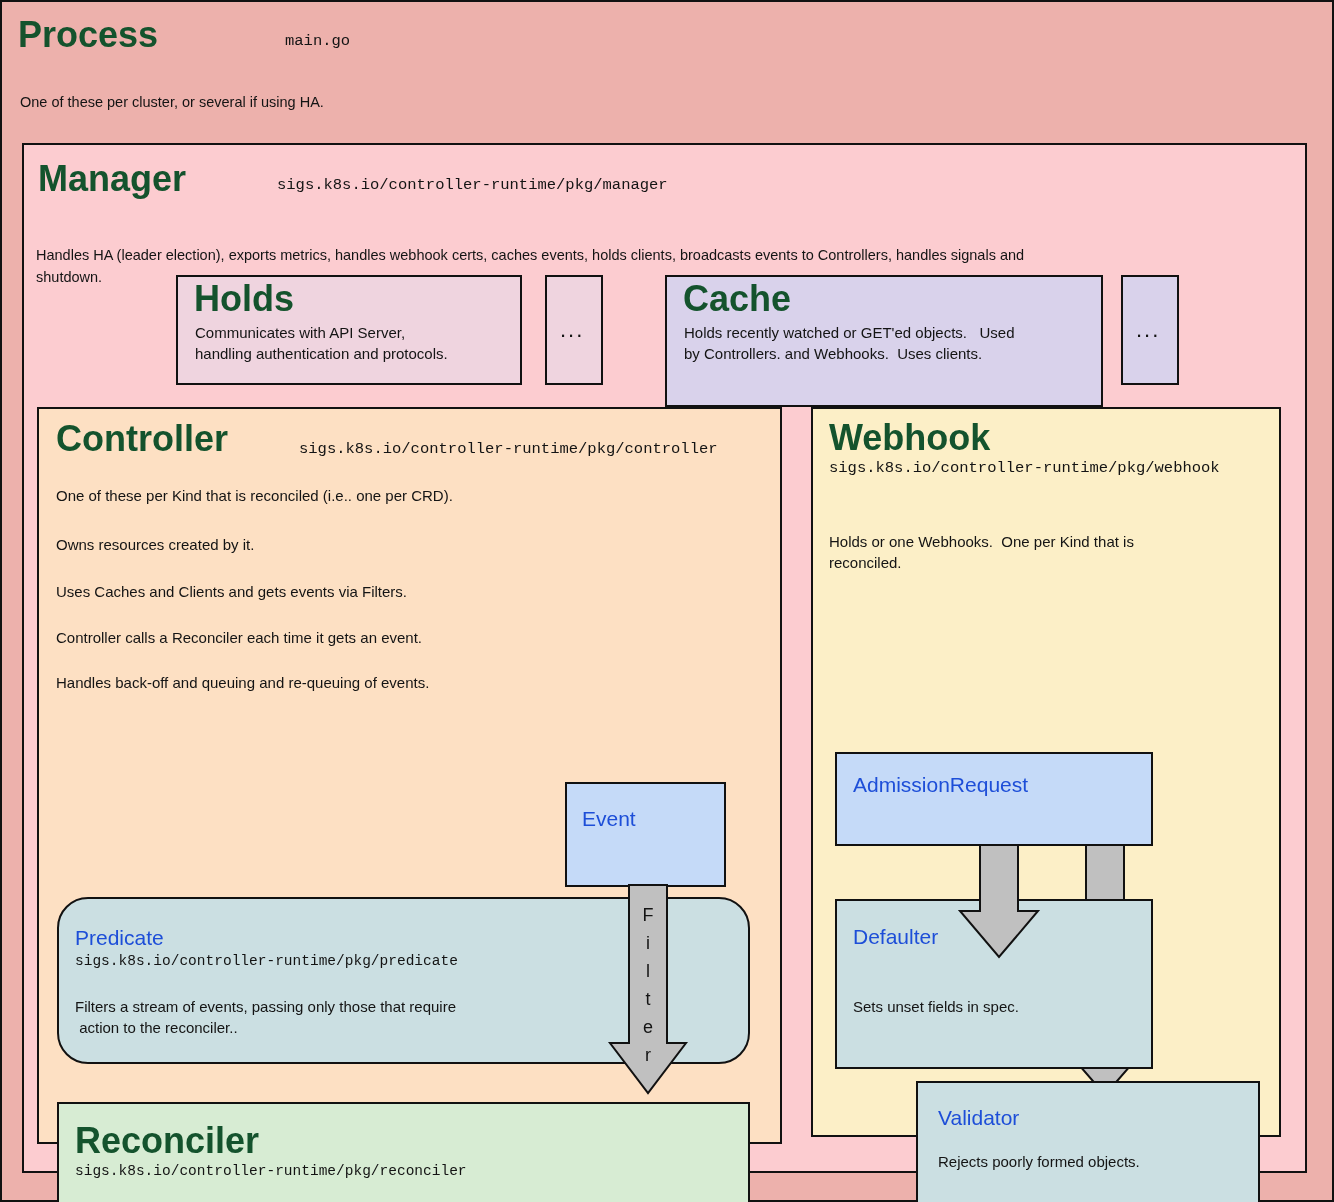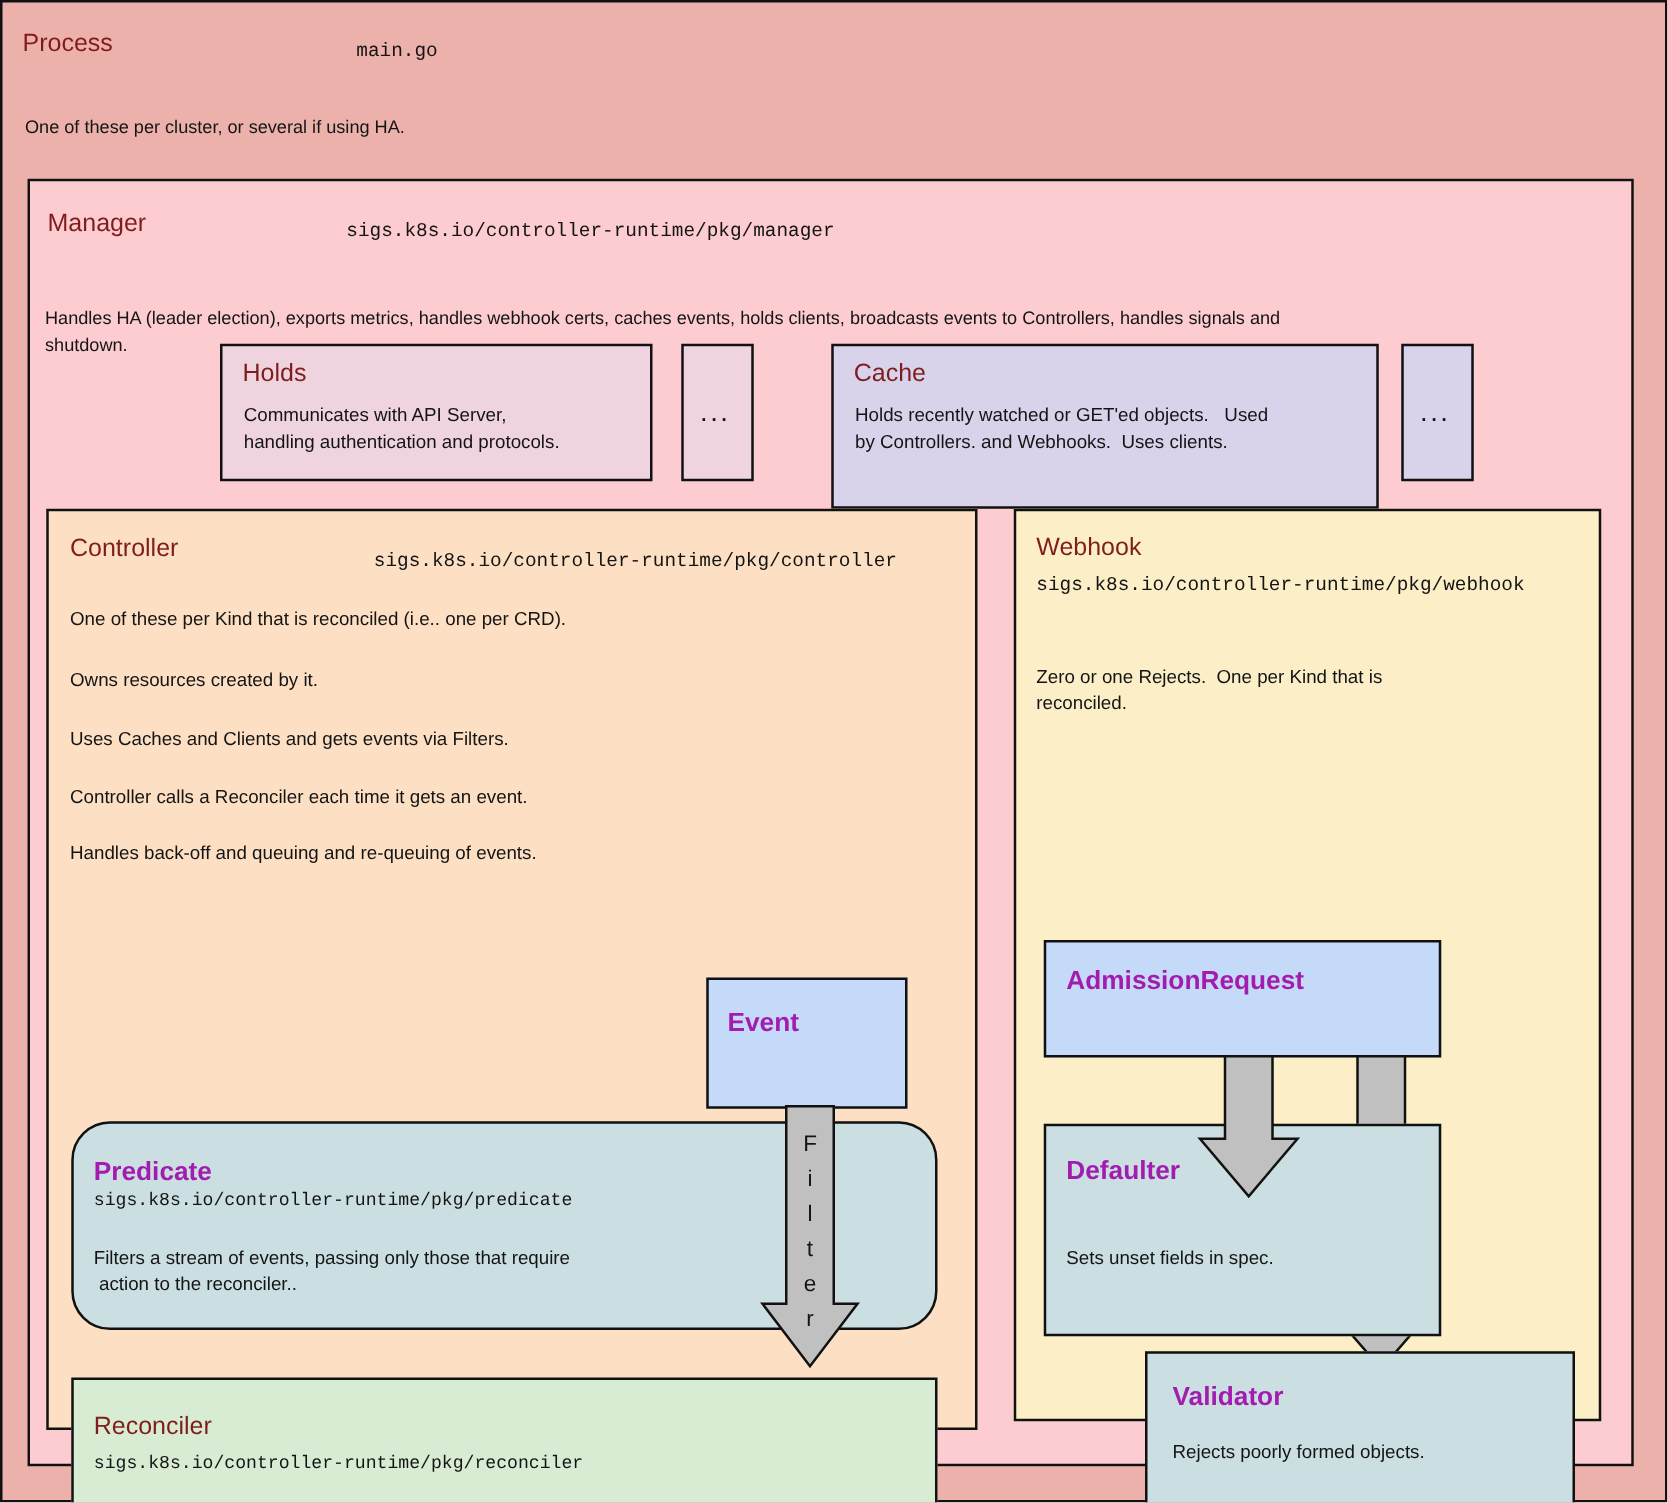--- a/index.html
+++ b/index.html
@@ -25,31 +25,31 @@
     box-sizing: border-box;
     border: 2px solid #111111;
   }
   .plain {
     position: absolute;
     box-sizing: border-box;
   }
 
   
   .h-big {
-    font-size: 20px;
+    font-size: 36px;
     line-height: 34px;
-    color: #7f1d1d;
-    font-weight: normal;
+    color: #14532d;
+    font-weight: bold;
     letter-spacing: 0px;
   }
   .h-mid {
     font-size: 21px;
     line-height: 24px;
-    color: #a21caf;
-    font-weight: bold;
+    color: #1d4ed8;
+    font-weight: normal;
   }
   .pkg {
     font-family: "Liberation Mono", monospace;
     font-size: 15.5px;
     line-height: 18px;
     color: #141414;
   }
   .pkg-sm {
     font-family: "Liberation Mono", monospace;
     font-size: 14.5px;
@@ -182,21 +182,21 @@
           <div class="plain pkg-sm" style="left:16px; top:59px; width:560px;">sigs.k8s.io/controller-runtime/pkg/reconciler</div>
 
         </div>
       </div>
 
       <div class="box fill-webhook" style="left:787px; top:262px; width:470px; height:730px;">
 
         <div class="plain h-big" style="left:16px; top:12px; width:300px;">Webhook</div>
         <div class="plain pkg" style="left:16px; top:50px; width:460px;">sigs.k8s.io/controller-runtime/pkg/webhook</div>
 
-        <div class="plain body-txt2" style="left:16px; top:122px; width:440px; white-space:pre;">Zero or one Rejects.  One per Kind that is</div>
+        <div class="plain body-txt2" style="left:16px; top:122px; width:440px; white-space:pre;">Holds or one Webhooks.  One per Kind that is</div>
         <div class="plain body-txt2" style="left:16px; top:143px; width:440px;">reconciled.</div>
 
         <div class="box fill-blue" style="left:22px; top:343px; width:318px; height:94px;">
           <div class="plain h-mid" style="left:16px; top:19px; width:280px;">AdmissionRequest</div>
         </div>
 
         <svg class="arrow-svg" style="left:251px; top:436px; width:110px; height:254px;" viewBox="0 0 110 254" preserveAspectRatio="none">
           <path d="M 22 0 L 60 0 L 60 205 L 80 205 L 41 250 L 2 205 L 22 205 Z" fill="#c0c0c0" stroke="#111111" stroke-width="2"></path>
         </svg>
 

